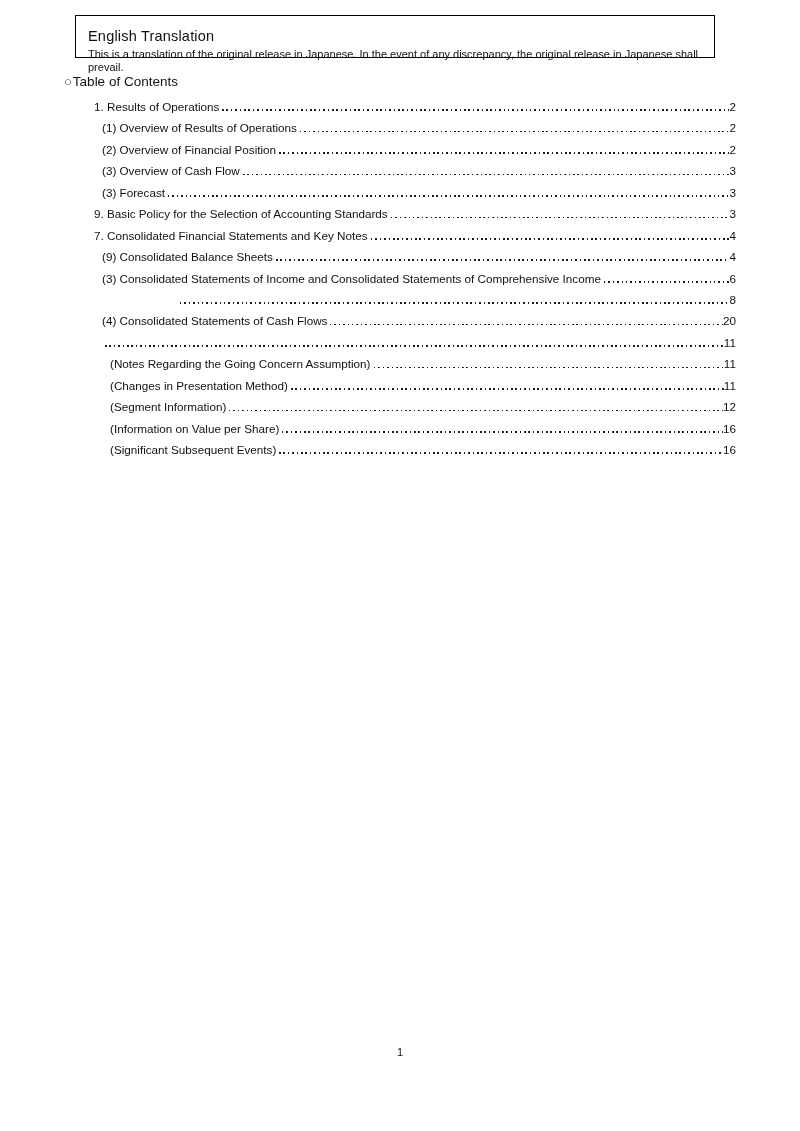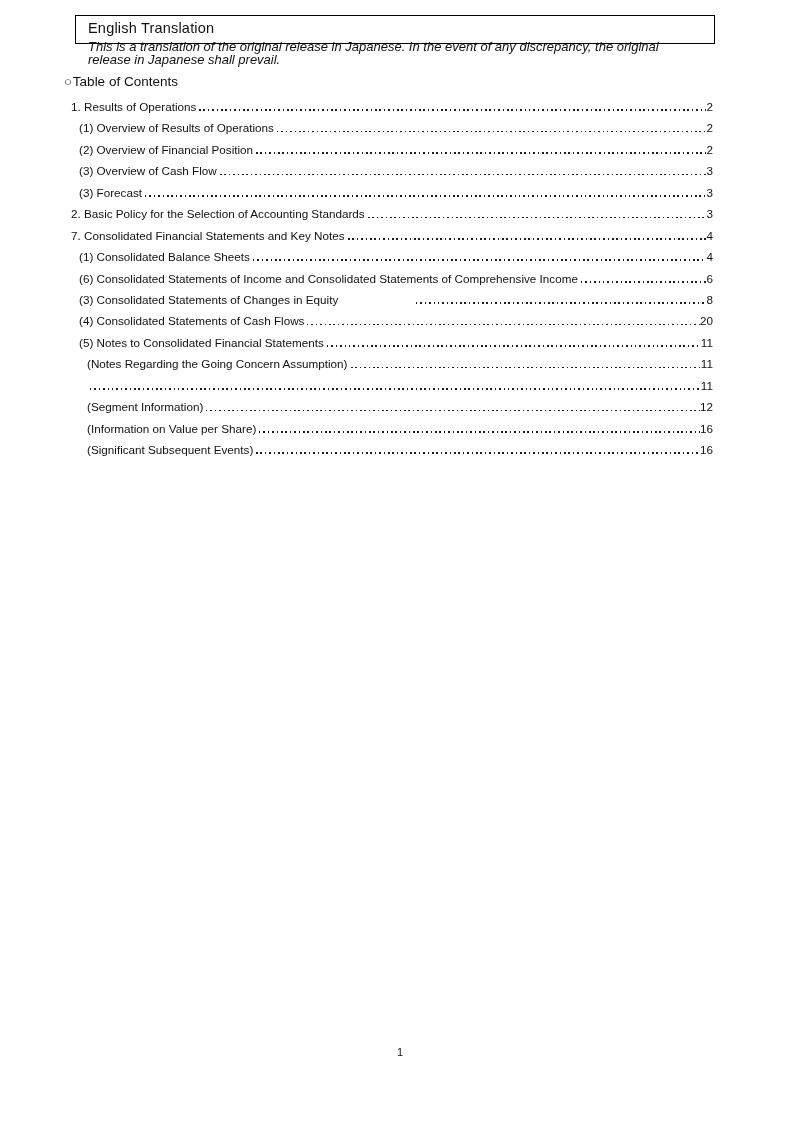--- a/index.html
+++ b/index.html
@@ -12,37 +12,36 @@
     color: #111;
     overflow: hidden;
   }
 
   
   .header-box {
     position: absolute;
     left: 75px;
     top: 15px;
     width: 640px;
-    height: 29px;
+    height: 43px;
     border: 1px solid #000;
-    padding: 2px 12px 0 12px;
+    padding: 10px 12px 0 12px;
     background: #fff;
   }
   .header-title {
     font-size: 14.5px;
     line-height: 20px;
     color: #111;
     letter-spacing: 0.2px;
   }
   .header-subtitle {
-    font-size: 13px;
+    font-size: 11px;
     line-height: 13px;
     margin-top: 2px;
     color: #111;
-    font-style: italic;
   }
 
   
   .toc-title {
     position: absolute;
     left: 64px;
     top: 73px;
     font-size: 13.5px;
     line-height: 18px;
     color: #111;
@@ -50,21 +49,21 @@
     align-items: center;
   }
   .toc-bullet {
     font-size: 13px;
     margin-right: 1px;
   }
 
   
   .toc-list {
     position: absolute;
-    left: 71px;
+    left: 94px;
     top: 96px;
     width: 642px;
   }
   .toc-row {
     display: flex;
     align-items: baseline;
     height: 21.45px;
     line-height: 21.45px;
     font-size: 11.7px;
     white-space: nowrap;
@@ -131,60 +130,59 @@
       <span class="toc-label">(3) Overview of Cash Flow</span>
       <span class="leader"></span>
       <span class="toc-page">3</span>
     </div>
     <div class="toc-row level-2">
       <span class="toc-label">(3) Forecast</span>
       <span class="leader"></span>
       <span class="toc-page">3</span>
     </div>
     <div class="toc-row level-1">
-      <span class="toc-label">2. Basic Policy for the Selection of Accounting Standards</span>
+      <span class="toc-label">9. Basic Policy for the Selection of Accounting Standards</span>
       <span class="leader"></span>
       <span class="toc-page">3</span>
     </div>
     <div class="toc-row level-1">
       <span class="toc-label">7. Consolidated Financial Statements and Key Notes</span>
       <span class="leader"></span>
       <span class="toc-page">4</span>
     </div>
     <div class="toc-row level-2">
-      <span class="toc-label">(1) Consolidated Balance Sheets</span>
+      <span class="toc-label">(9) Consolidated Balance Sheets</span>
       <span class="leader"></span>
       <span class="toc-page">4</span>
     </div>
     <div class="toc-row level-2">
-      <span class="toc-label">(6) Consolidated Statements of Income and Consolidated Statements of Comprehensive Income</span>
+      <span class="toc-label">(3) Consolidated Statements of Income and Consolidated Statements of Comprehensive Income</span>
       <span class="leader"></span>
       <span class="toc-page">6</span>
     </div>
     <div class="toc-row level-2">
-      <span class="toc-label">(3) Consolidated Statements of Changes in Equity</span>
       <span class="leader gap"></span>
       <span class="toc-page">8</span>
     </div>
     <div class="toc-row level-2">
       <span class="toc-label">(4) Consolidated Statements of Cash Flows</span>
       <span class="leader"></span>
       <span class="toc-page">20</span>
     </div>
     <div class="toc-row level-2">
-      <span class="toc-label">(5) Notes to Consolidated Financial Statements</span>
       <span class="leader"></span>
       <span class="toc-page">11</span>
     </div>
     <div class="toc-row level-3">
       <span class="toc-label">(Notes Regarding the Going Concern Assumption)</span>
       <span class="leader"></span>
       <span class="toc-page">11</span>
     </div>
     <div class="toc-row level-3">
+      <span class="toc-label">(Changes in Presentation Method)</span>
       <span class="leader"></span>
       <span class="toc-page">11</span>
     </div>
     <div class="toc-row level-3">
       <span class="toc-label">(Segment Information)</span>
       <span class="leader"></span>
       <span class="toc-page">12</span>
     </div>
     <div class="toc-row level-3">
       <span class="toc-label">(Information on Value per Share)</span>

